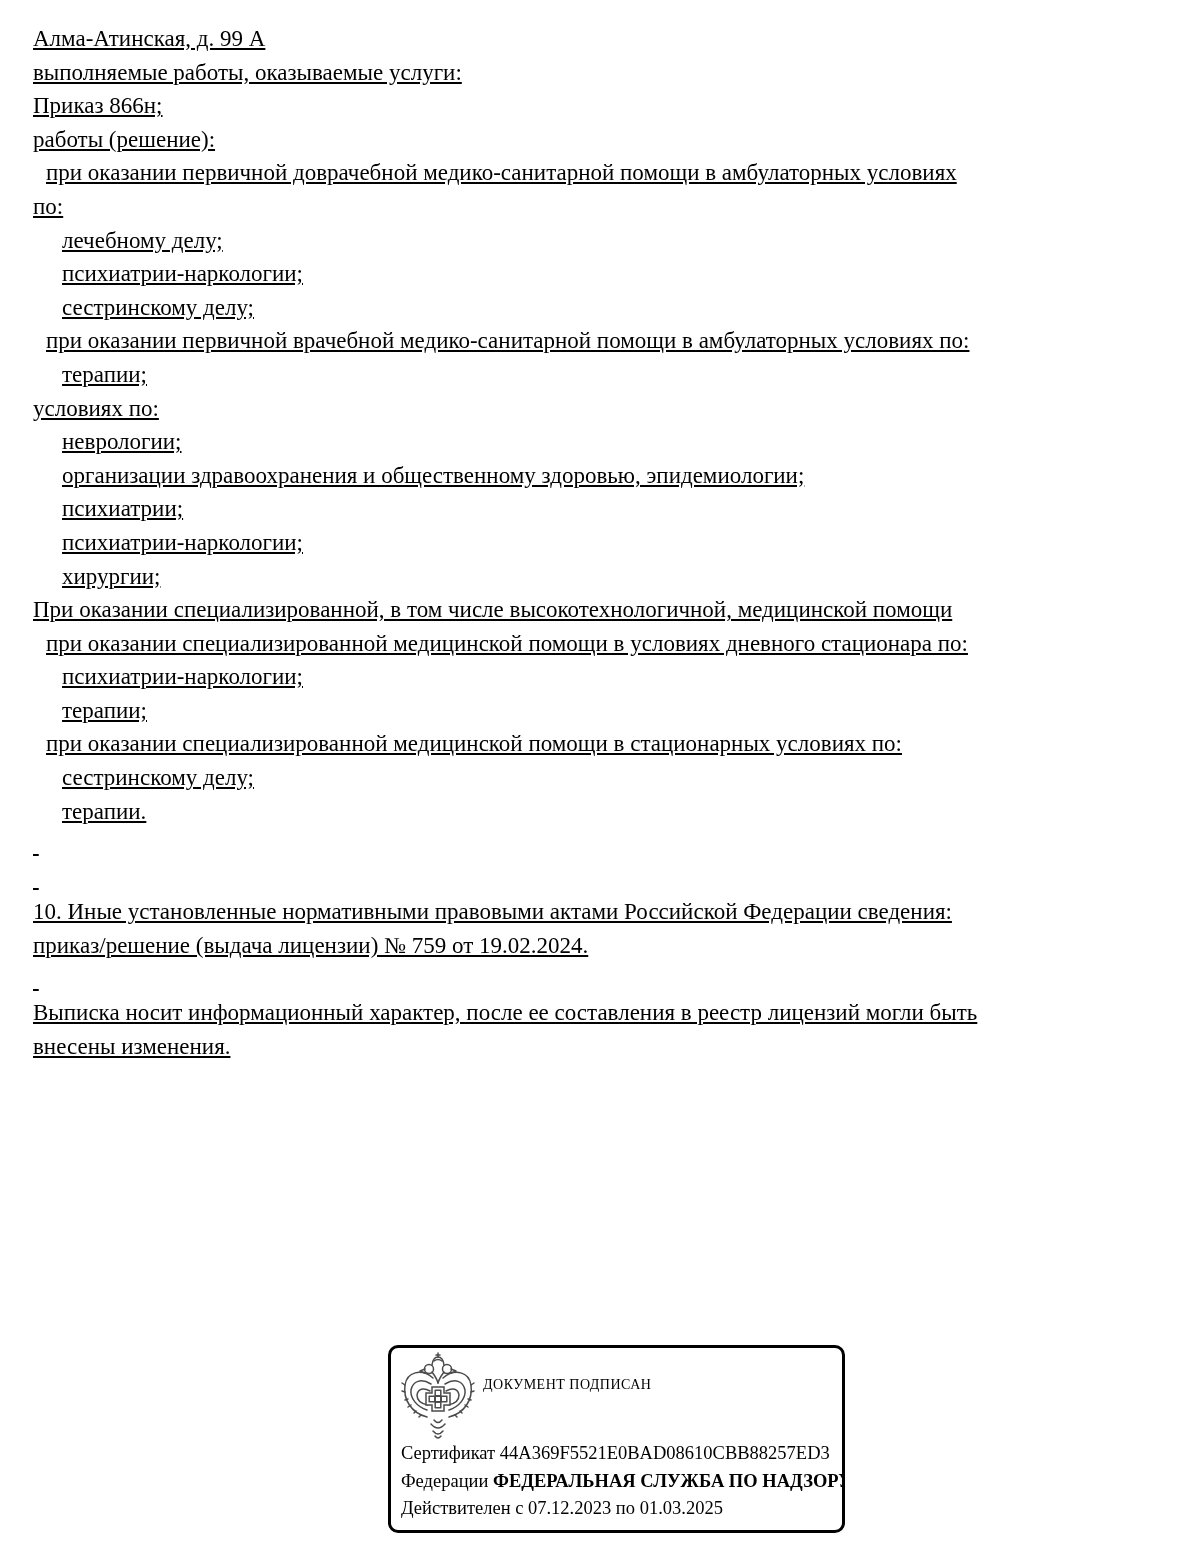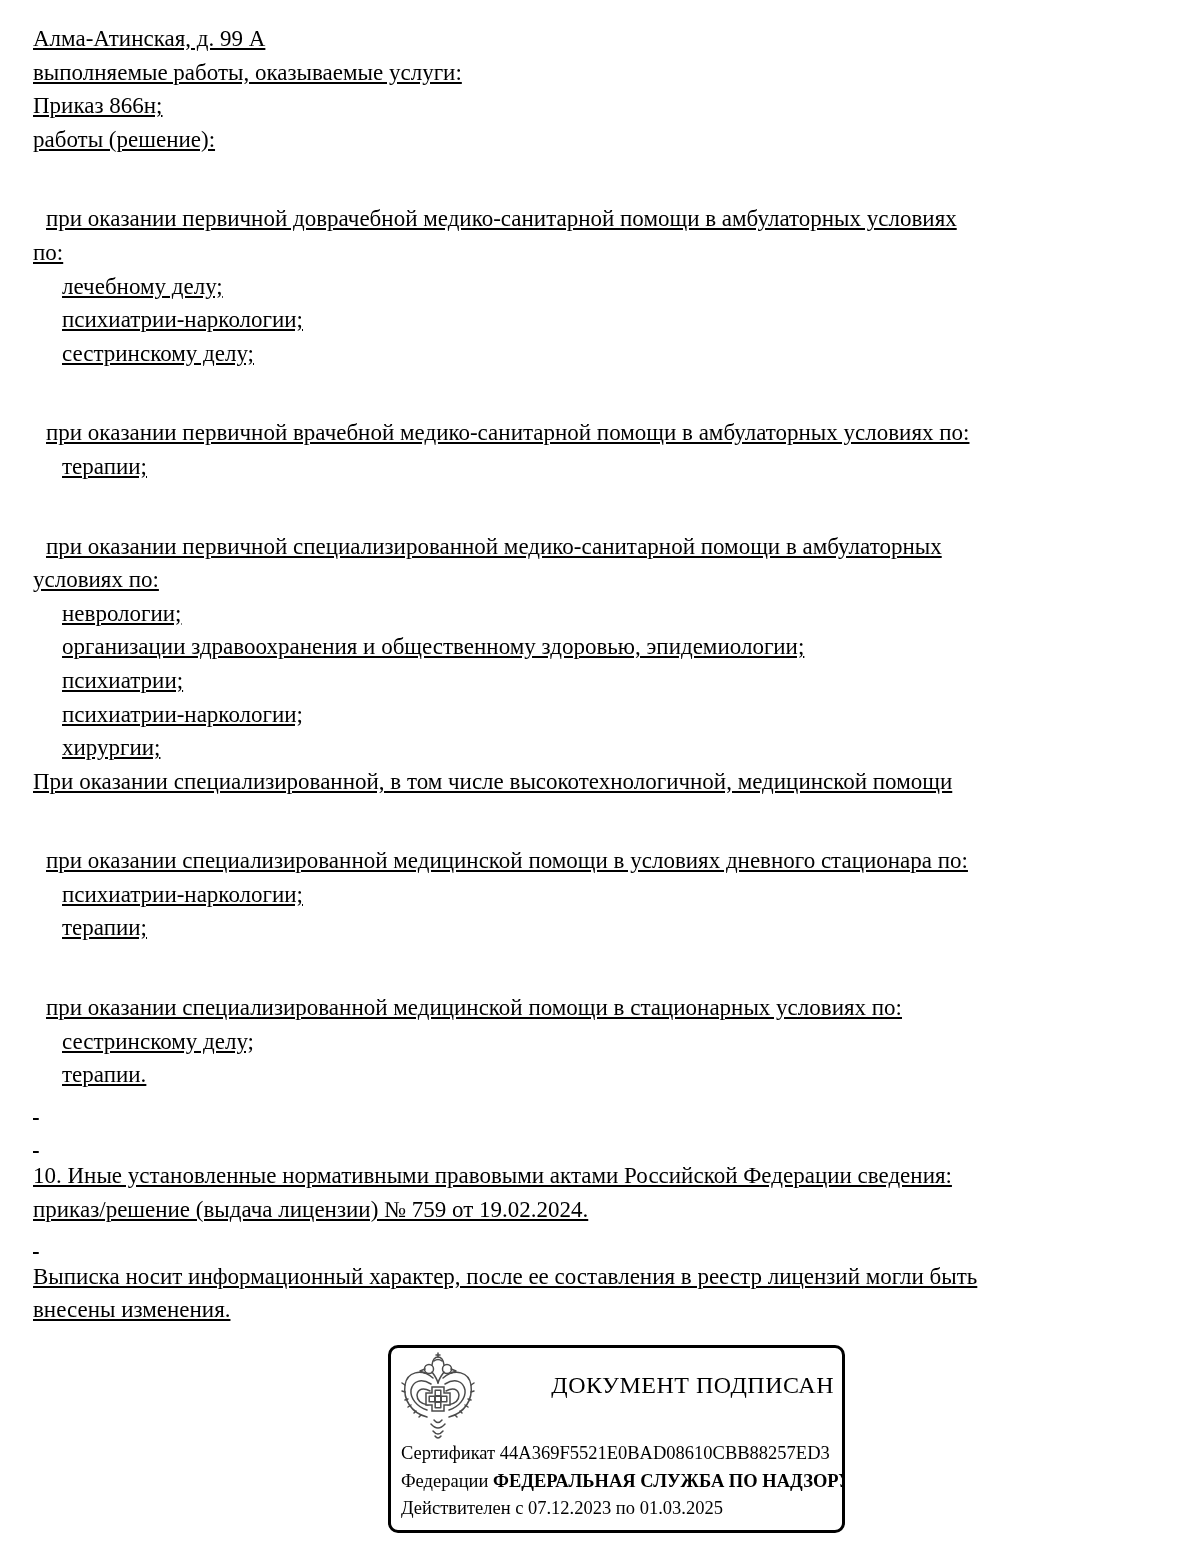--- a/index.html
+++ b/index.html
@@ -20,21 +20,21 @@
     top: 22px;
     width: 1160px;
     font-size: 23px;
     line-height: 33.6px;
     text-decoration: underline;
   }
   .line {
     white-space: pre;
     min-height: 33.6px;
   }
-  .indent-1 { padding-left: 13px; margin-top: 46px; }
+  .indent-1 { padding-left: 13px; }
   .indent-2 { padding-left: 29px; }
 
   
   .stamp {
     position: absolute;
     left: 388px;
     top: 1345px;
     width: 457px;
     height: 188px;
     box-sizing: border-box;
@@ -47,22 +47,22 @@
     left: 9px;
     top: 4px;
     width: 76px;
     height: 92px;
   }
   .stamp-title {
     position: absolute;
     left: 92px;
     right: 8px;
     top: 23px;
-    text-align: right;
-    font-size: 24px;
+    text-align: left;
+    font-size: 14px;
     line-height: 28px;
     letter-spacing: 0.5px;
   }
   .stamp-info {
     position: absolute;
     left: 10px;
     top: 92px;
     right: 0;
     font-size: 18.5px;
     line-height: 27.5px;
@@ -84,21 +84,20 @@
     <div class="line">выполняемые работы, оказываемые услуги:</div>
     <div class="line">Приказ 866н;</div>
     <div class="line">работы (решение):</div>
     <div class="line indent-1">при оказании первичной доврачебной медико-санитарной помощи в амбулаторных условиях</div>
     <div class="line">по:</div>
     <div class="line indent-2">лечебному делу;</div>
     <div class="line indent-2">психиатрии-наркологии;</div>
     <div class="line indent-2">сестринскому делу;</div>
     <div class="line indent-1">при оказании первичной врачебной медико-санитарной помощи в амбулаторных условиях по:</div>
     <div class="line indent-2">терапии;</div>
-    <div class="line indent-1">при оказании первичной специализированной медико-санитарной помощи в амбулаторных</div>
     <div class="line">условиях по:</div>
     <div class="line indent-2">неврологии;</div>
     <div class="line indent-2">организации здравоохранения и общественному здоровью, эпидемиологии;</div>
     <div class="line indent-2">психиатрии;</div>
     <div class="line indent-2">психиатрии-наркологии;</div>
     <div class="line indent-2">хирургии;</div>
     <div class="line">При оказании специализированной, в том числе высокотехнологичной, медицинской помощи</div>
     <div class="line indent-1">при оказании специализированной медицинской помощи в условиях дневного стационара по:</div>
     <div class="line indent-2">психиатрии-наркологии;</div>
     <div class="line indent-2">терапии;</div>

